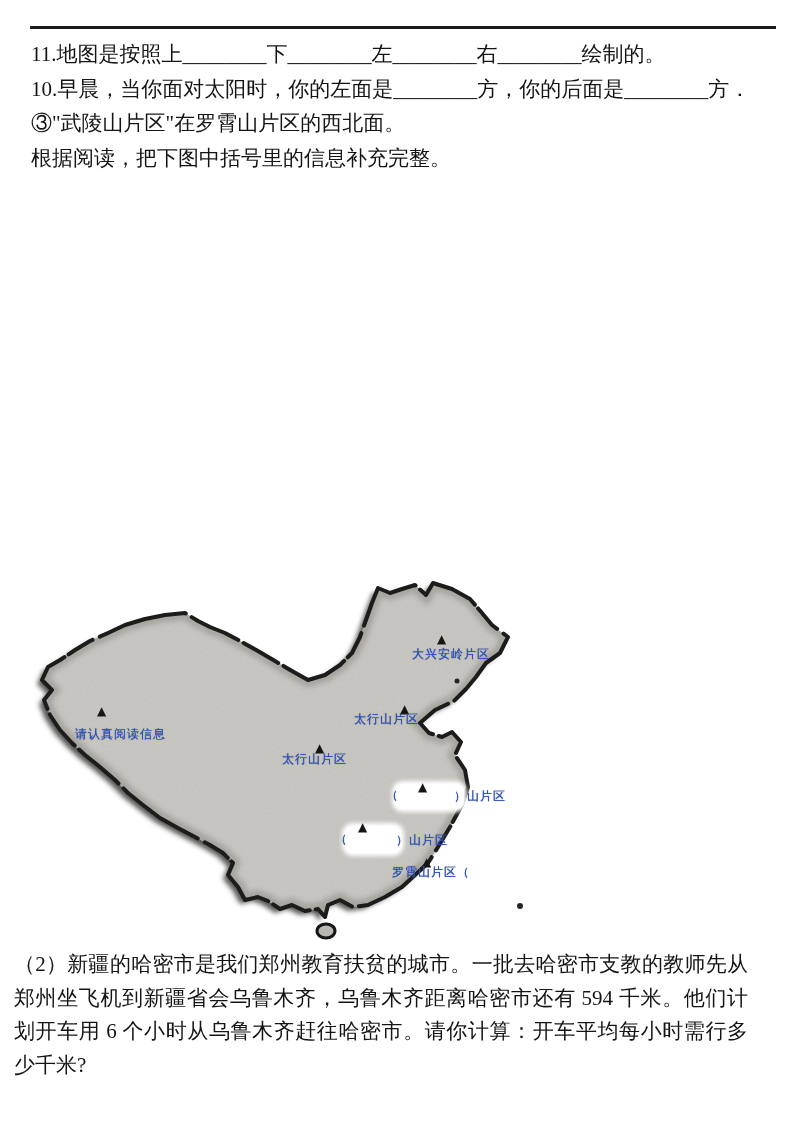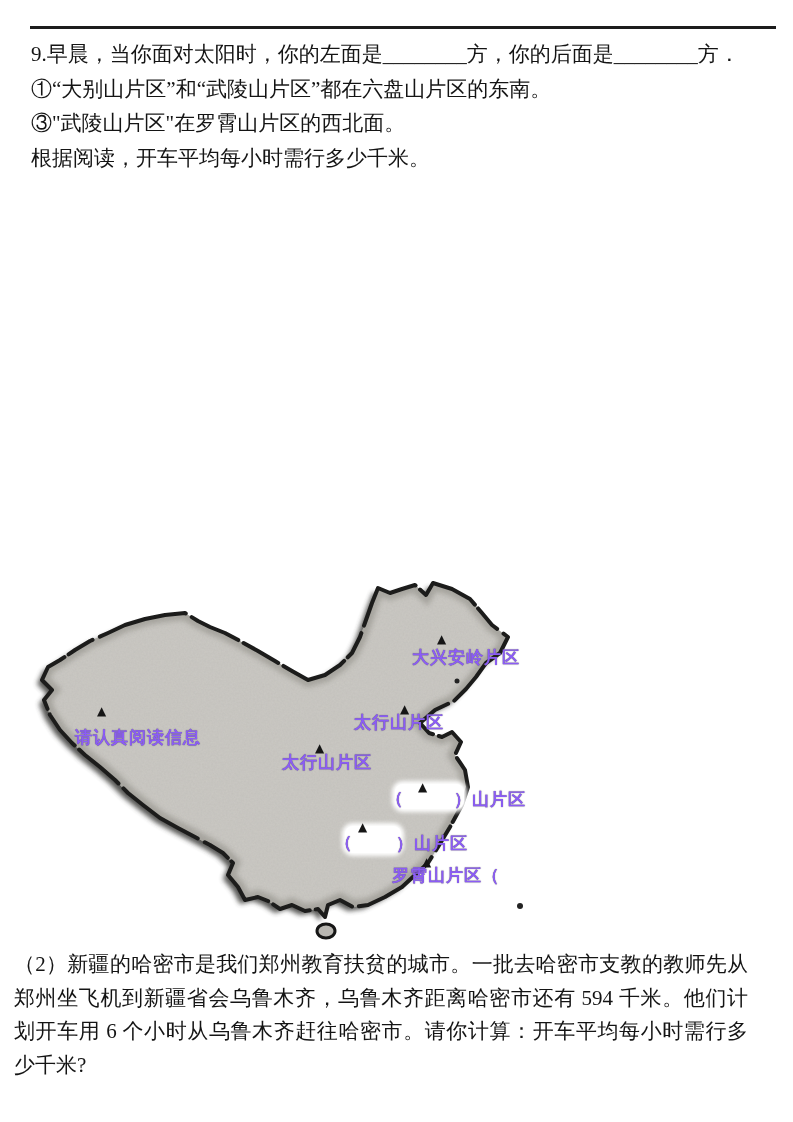--- a/index.html
+++ b/index.html
@@ -28,40 +28,40 @@
   .map{
     position:absolute;left:30px;top:575px;width:545px;height:372px;
   }
   .map svg{position:absolute;left:0;top:0;}
   .tri{
     position:absolute;font-size:12px;line-height:1;color:#151515;
     font-family:"DejaVu Sans",sans-serif;
   }
   .map-label{
     position:absolute;white-space:nowrap;
-    font-weight:bold;font-size:17px;letter-spacing:1px;
-    color:#8b5cf6;text-shadow:0 0 1px #55534e;
+    font-weight:normal;font-size:12px;letter-spacing:1px;
+    color:#1d4ed8;text-shadow:0 0 1px #55534e;
   }
   .patch{
     position:absolute;background:#ffffff;border-radius:8px;
     box-shadow:0 0 4px 3px #ffffff;
   }
 </style>
 </head>
 <body>
 
 <div class="page">
 
   <div class="top-rule"></div>
 
   <div class="content">
-    <p>9.早晨，当你面对太阳时，你的左面是________方，你的后面是________方．</p>
-    <p>①“大别山片区”和“武陵山片区”都在六盘山片区的东南。</p>
+    <p>11.地图是按照上________下________左________右________绘制的。</p>
+    <p>10.早晨，当你面对太阳时，你的左面是________方，你的后面是________方．</p>
     <p>③"武陵山片区"在罗霄山片区的西北面。</p>
-    <p>根据阅读，开车平均每小时需行多少千米。</p>
+    <p>根据阅读，把下图中括号里的信息补充完整。</p>
   </div>
 
   <div class="map">
     <svg viewBox="0 0 545 372" width="545" height="372">
       <defs>
         <path id="chinaPath" d="M348,13 L360,18 L372,14 L385,10 L396,20 L403,8
           L422,14 L440,24 L452,38 L462,50 L478,62
           L470,78 L456,88 L446,102 L436,114 L424,126
           L405,135 L390,148 L399,158 L412,162 L422,157
           L431,167 L425,180 L435,195 L438,212 L432,230

